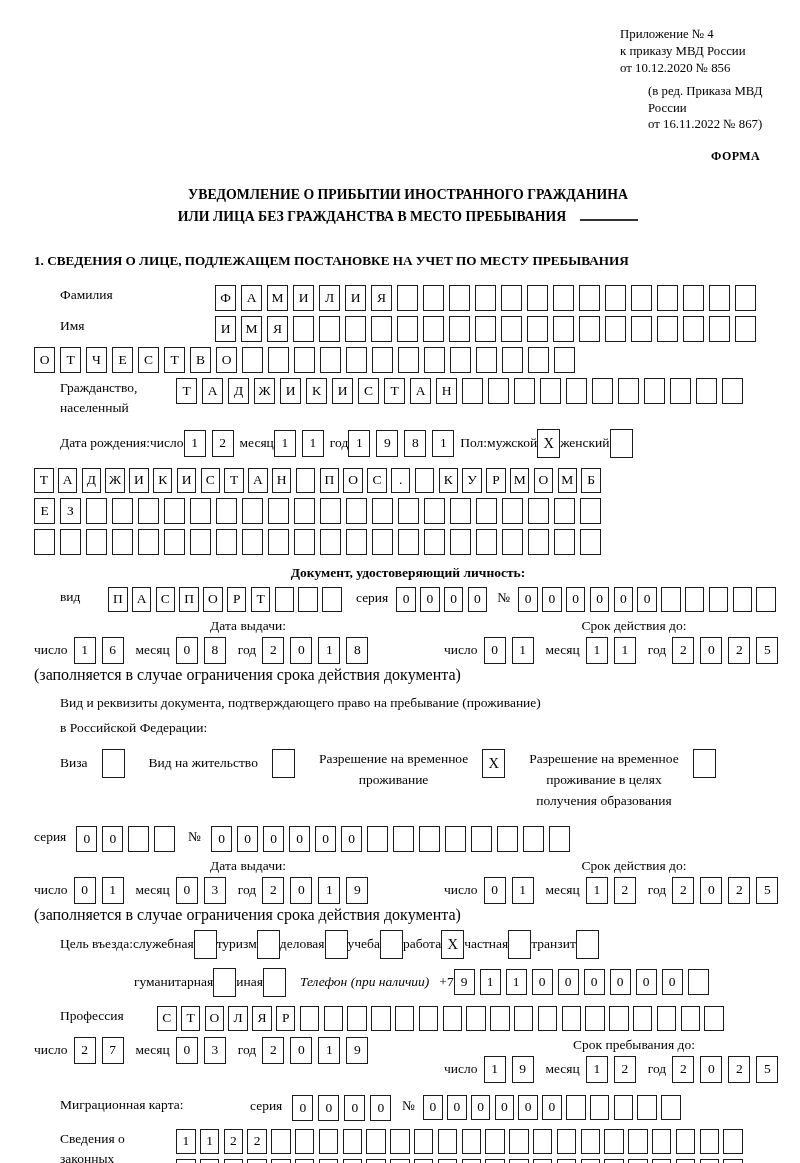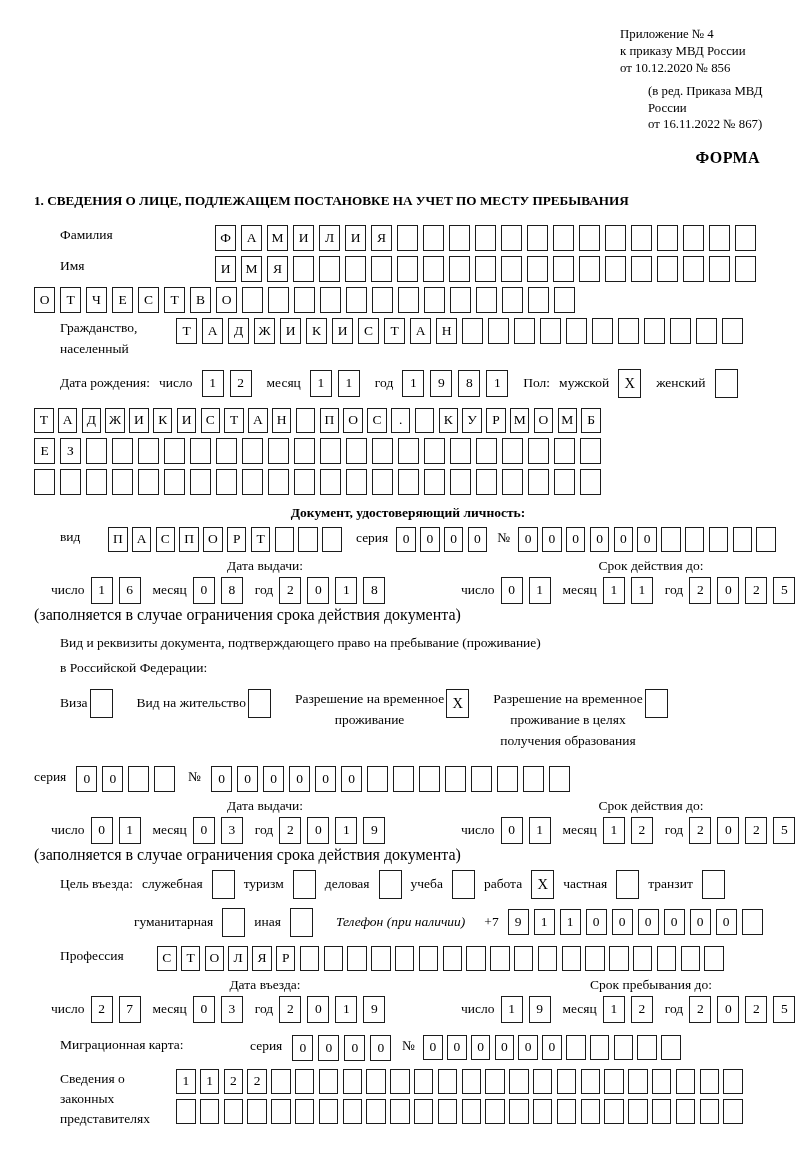--- a/index.html
+++ b/index.html
@@ -3,21 +3,21 @@
 <meta charset="utf-8">
 <style>
   html,body{margin:0;padding:0;background:#ffffff;}
   body{width:800px;height:1163px;overflow:hidden;color:#000;
        font-family:"Liberation Serif","DejaVu Serif",serif;font-size:13.5px;}
   .page{box-sizing:border-box;width:800px;height:1128px;padding:26px 18px 0 34px;}
 
   
   .annex{margin-left:586px;font-size:12.8px;line-height:1.32;}
   .annex-edit{margin-top:6px;margin-left:28px;}
-  .form-word{font-weight:bold;text-align:right;margin:16px 22px 0 0;font-size:16px;letter-spacing:.4px;}
+  .form-word{font-weight:bold;text-align:right;margin:16px 22px 0 0;font-size:12px;letter-spacing:.4px;}
   .title{text-align:center;font-weight:bold;font-size:13.8px;margin-top:20px;line-height:1.55;}
   .blank{display:inline-block;width:58px;border-bottom:2px solid #333;margin-left:14px;height:.95em;}
   .sec{font-weight:bold;font-size:13.2px;margin-top:26px;margin-bottom:16px;}
 
   
   .frow{display:flex;align-items:flex-start;margin-bottom:5px;}
   .flabel{flex:0 0 auto;box-sizing:border-box;padding-left:26px;line-height:1.5;}
   .w181{width:181px}.w170{width:170px}.w142{width:142px}.w123{width:123px}
   .w74{width:74px}.w216{width:216px}
   .stack>*{margin-bottom:5px;}
@@ -27,59 +27,65 @@
   .cell{flex:0 0 auto;width:21px;height:26px;border:1.6px solid #1c1c1c;margin-right:5px;
         box-sizing:border-box;text-align:center;line-height:23px;font-size:13.5px;}
   .md .cell{width:19.5px;height:25px;margin-right:4.3px;line-height:22px;}
   .dt .cell{width:22px;height:27px;margin-right:6px;line-height:24px;}
 
   
   .chk{display:inline-block;flex:0 0 auto;width:23px;height:29px;border:1.7px solid #1c1c1c;
        box-sizing:border-box;text-align:center;line-height:26px;font-size:14.5px;}
 
   
-  .dates{display:flex;margin-top:6px;margin-left:17px;}
+  .dates{display:flex;margin-top:6px;}
   .dcol{flex:0 0 auto;}
   .dcol.left{width:388px;}
   .dcol.right{width:340px;margin-left:22px;}
   .dhead{text-align:center;padding-left:40px;margin-bottom:3px;}
   .dline{display:flex;align-items:center;gap:6px;}
   .note-right{text-align:left;font-size:16px;margin-top:2px;margin-bottom:6px;}
 
   .center-bold{text-align:center;font-weight:bold;margin:4px 0 6px 0;}
   .intro{padding-left:26px;line-height:1.9;}
 
   
   .optrow{display:flex;gap:24px;padding-left:26px;margin:8px 0 14px 0;}
-  .opt{display:flex;align-items:flex-start;gap:2px;}
+  .opt{display:flex;align-items:flex-start;gap:14px;}
   .optlabel{text-align:center;line-height:1.55;}
   .pt{padding-top:4px;}
 
   
-  .prow{display:flex;align-items:center;gap:9px;padding-left:26px;margin-bottom:9px;flex-wrap:nowrap;}
+  .prow{display:flex;align-items:center;padding-left:26px;margin-bottom:9px;flex-wrap:nowrap;}
   .prow2{padding-left:100px;}
 </style>
 </head>
 <body>
 
 <div class="page">
 
   <div class="annex">
     <div>
         <div>Приложение № 4</div>
         <div>к приказу МВД России</div>
         <div>от 10.12.2020 № 856</div>
       </div>
     <div class="annex-edit">
         <div>(в ред. Приказа МВД России</div>
         <div>от 16.11.2022 № 867)</div>
       </div>
   </div>
   <div class="form-word">ФОРМА</div>
 
+  <div class="title">
+    <div>УВЕДОМЛЕНИЕ О ПРИБЫТИИ ИНОСТРАННОГО ГРАЖДАНИНА</div>
+    <div>
+      <span>ИЛИ ЛИЦА БЕЗ ГРАЖДАНСТВА В МЕСТО ПРЕБЫВАНИЯ</span><span class="blank"></span>
+    </div>
+  </div>
 
   <div class="sec">1. СВЕДЕНИЯ О ЛИЦЕ, ПОДЛЕЖАЩЕМ ПОСТАНОВКЕ НА УЧЕТ ПО МЕСТУ ПРЕБЫВАНИЯ</div>
 
   <div class="frow">
     <div class="flabel w181">Фамилия</div>
     <div class="cells">
         <span class="cell">Ф</span>
         <span class="cell">А</span>
         <span class="cell">М</span>
         <span class="cell">И</span>
@@ -202,21 +208,21 @@
     <span>год</span>
     <span class="cells dt">
         <span class="cell">1</span>
         <span class="cell">9</span>
         <span class="cell">8</span>
         <span class="cell">1</span>
       </span>
     <span>Пол:</span>
     <span>мужской</span>
     <span class="chk">X</span>
-    <span style="margin-left:6px;">женский</span>
+    <span style="">женский</span>
     <span class="chk"></span>
   </div>
 
   <div class="frow">
     <div class="stack">
       <div class="cells md">
           <span class="cell">Т</span>
           <span class="cell">А</span>
           <span class="cell">Д</span>
           <span class="cell">Ж</span>
@@ -549,21 +555,20 @@
         <span class="cell"></span>
         <span class="cell"></span>
         <span class="cell"></span>
         <span class="cell"></span>
         <span class="cell"></span>
       </div>
   </div>
 
   <div class="dates dt">
     <div class="dcol left">
-      <div class="dhead">Дата въезда:</div>
       <div class="dline">
         <span>число</span>
         <span class="cells dt">
             <span class="cell">2</span>
             <span class="cell">7</span>
           </span>
         <span>месяц</span>
         <span class="cells dt">
             <span class="cell">0</span>
             <span class="cell">3</span>

